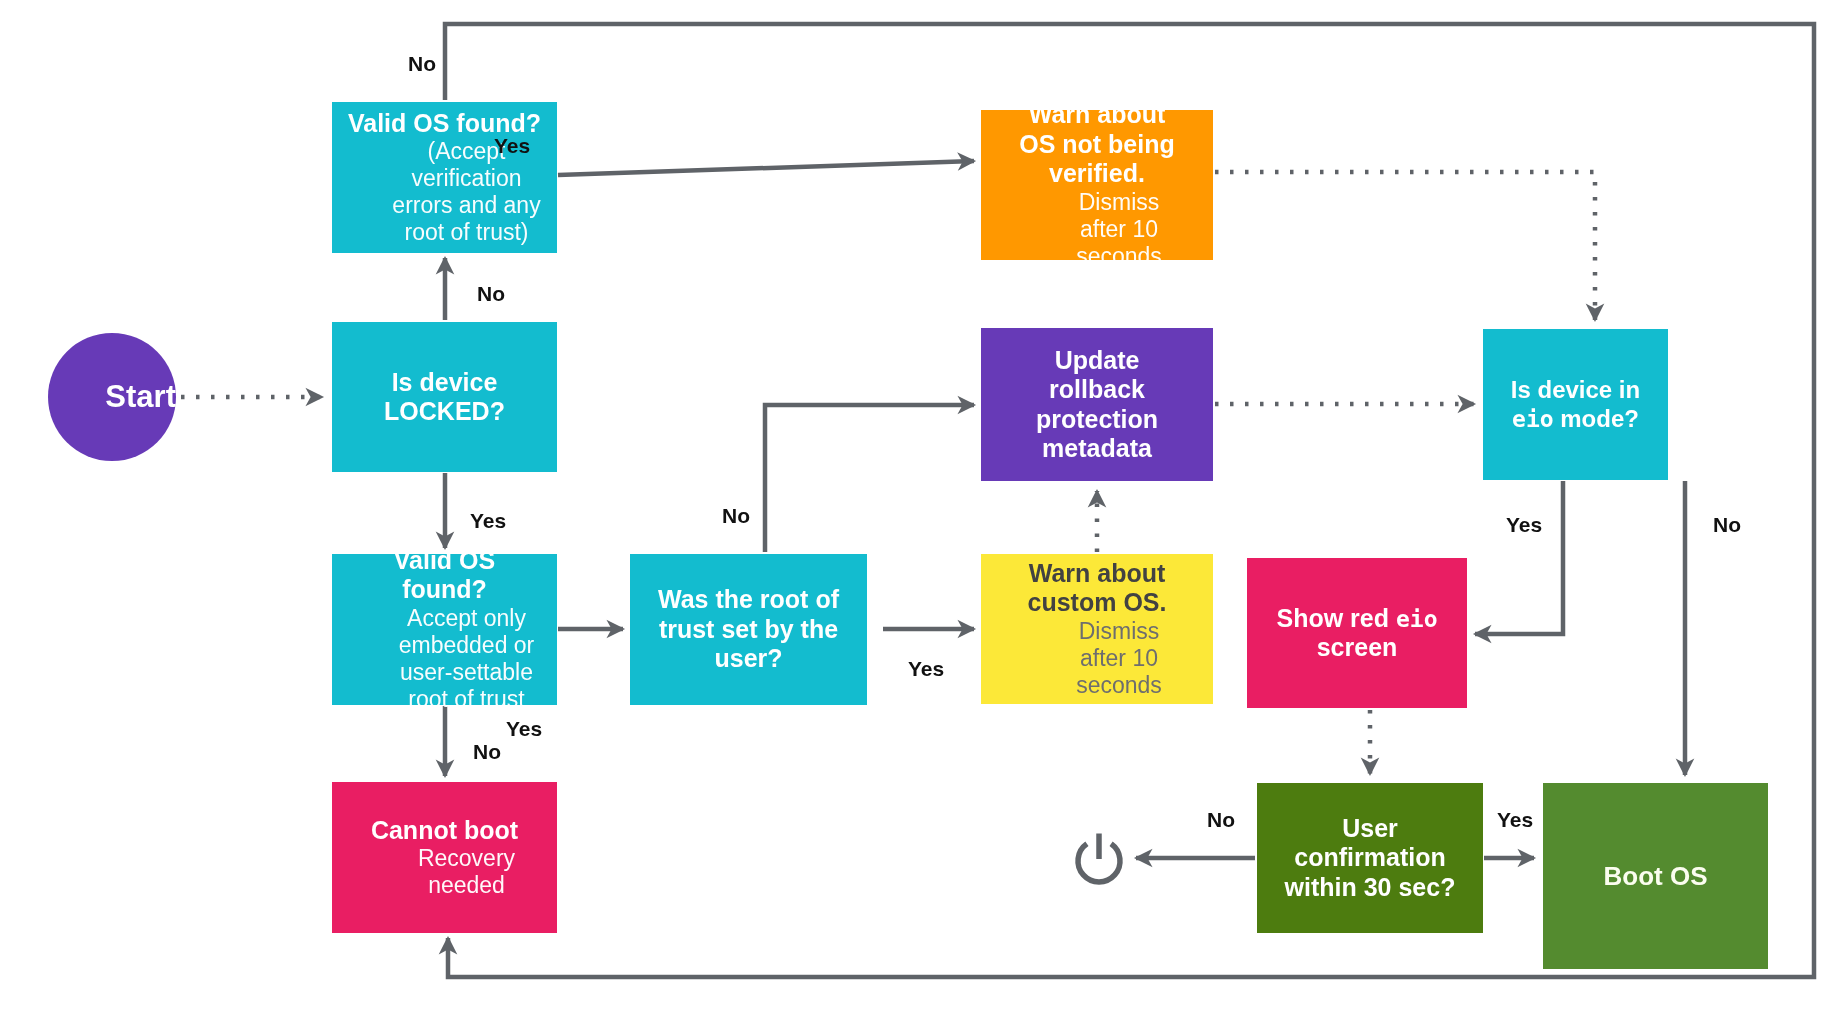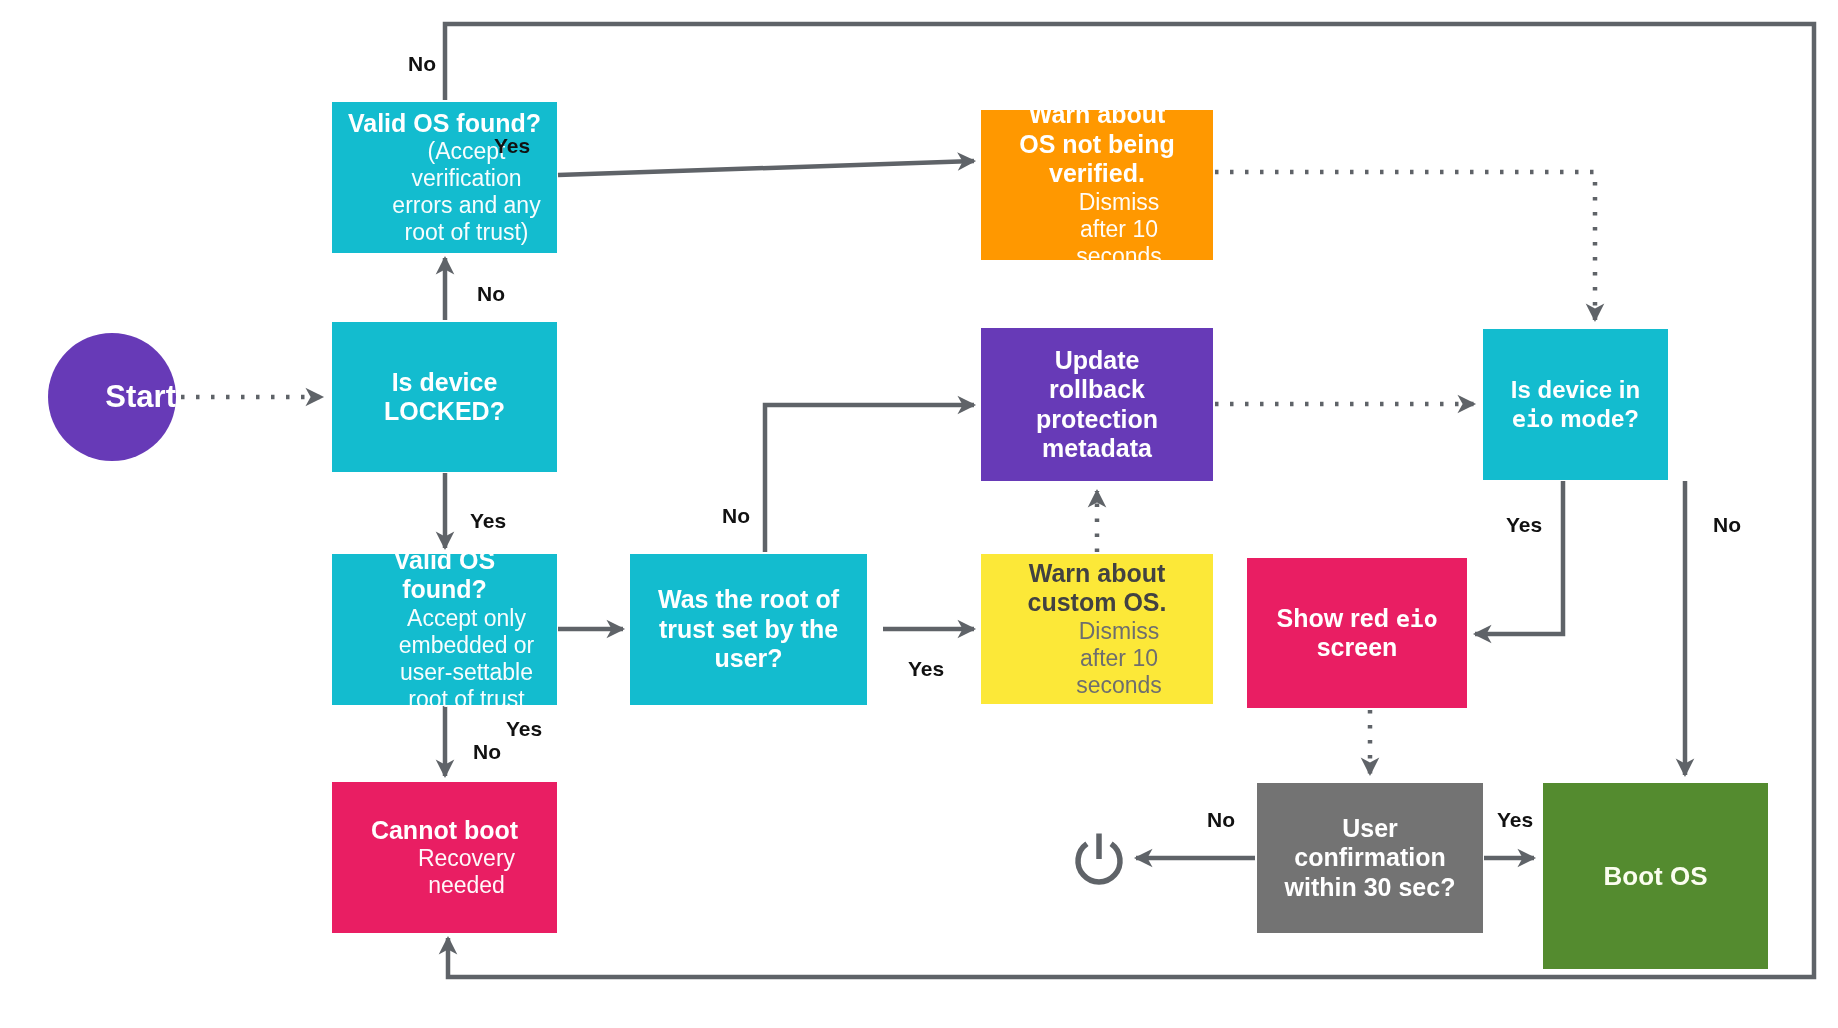--- a/index.html
+++ b/index.html
@@ -115,21 +115,21 @@
   </div>
 
   <div class="node" style="left: 1483px; top: 329px; width: 185px; height: 151px; padding: 0px 8px; box-sizing: border-box; background: rgb(19, 188, 207);">
     <span class="t" style="font-size:24px;"><span>Is device in </span><span class="mono">eio</span><span> mode?</span></span>
   </div>
 
   <div class="node" style="left: 1247px; top: 558px; width: 220px; height: 150px; padding: 0px 0; box-sizing: border-box; background: rgb(233, 30, 99);">
     <span class="t"><span>Show red </span><span class="mono">eio</span><span> screen</span></span>
   </div>
 
-  <div class="node" style="left: 1257px; top: 783px; width: 226px; height: 150px; padding: 0px 24px; box-sizing: border-box; background: #737373;">
+  <div class="node" style="left: 1257px; top: 783px; width: 226px; height: 150px; padding: 0px 24px; box-sizing: border-box; background: #4d7c0f;">
     <span class="t">User confirmation within 30 sec?</span>
   </div>
 
   <div class="node" style="left: 1543px; top: 783px; width: 225px; height: 186px; background: rgb(84, 139, 47);">
     <span class="t" style="font-size:26px;color:#fbfdef;">Boot OS</span>
   </div>
 
   <div class="elabel" style="left:422px;top:64px;">No</div>
   <div class="elabel" style="left:512px;top:146px;">Yes</div>
   <div class="elabel" style="left:491px;top:294px;">No</div>

